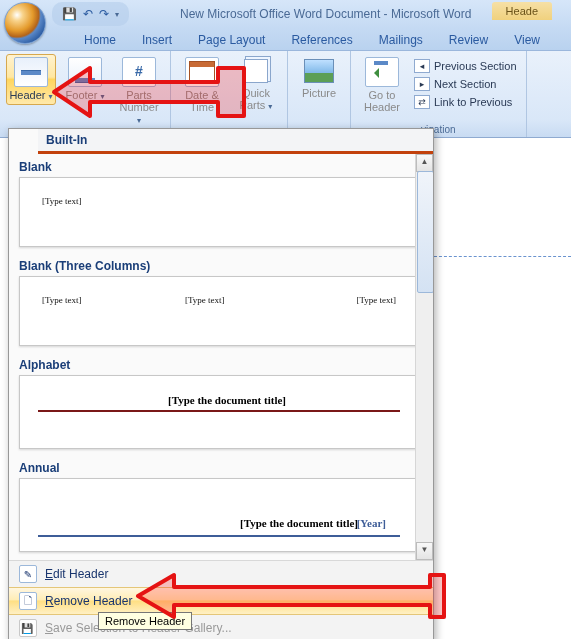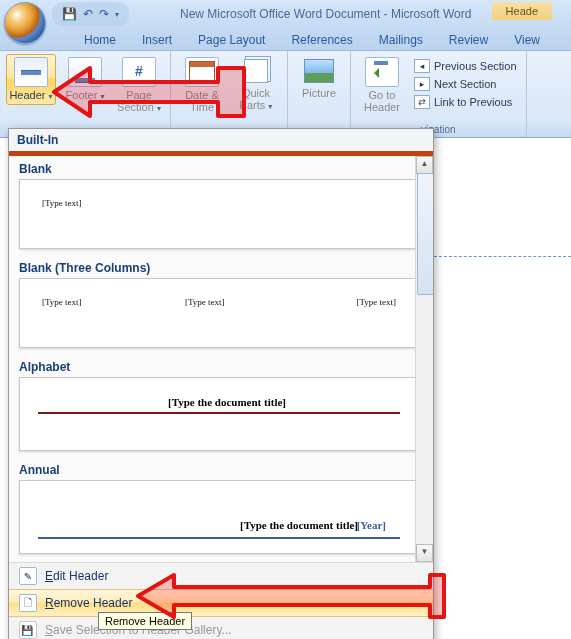--- a/index.html
+++ b/index.html
@@ -148,22 +148,23 @@
     background: #fafafa;
     border: 1px solid #989898;
     box-shadow: 2px 3px 8px rgba(0,0,0,0.3);
     z-index: 50;
   }
   .gallery-header{
     font-weight: bold;
     color: #1a3e78;
     padding: 4px 8px;
     background: #f3f4f6;
-    border-bottom: 5px solid #c2410c;
+    border-bottom: 3px solid #c2410c;
     font-size: 12px;
+    margin-left: 29px;
   }
   .gallery-body {
     height: 406px;
     overflow: hidden;
     position: relative;
     padding-right: 4px;
   }
   .scrollbar {
     position: absolute; right: 0; top: 0;
     width: 17px; height: 100%;
@@ -271,21 +272,21 @@
         <span>Header</span>
         <span class="dd-arrow">▾</span>
       </div>
       <div class="big-btn dimmed">
         <div class="big-icon footer-ic"></div>
         <span>Footer</span>
         <span class="dd-arrow">▾</span>
       </div>
       <div class="big-btn dimmed">
         <div class="big-icon pgnum"></div>
-        <span>Page Section</span>
+        <span>Parts Number</span>
         <span class="dd-arrow">▾</span>
       </div>
     </div>
   </div>
   <div class="group">
     <div class="group-items">
       <div class="big-btn dimmed">
         <div class="big-icon date"></div>
         <span>Date &amp; Time</span>
       </div>

